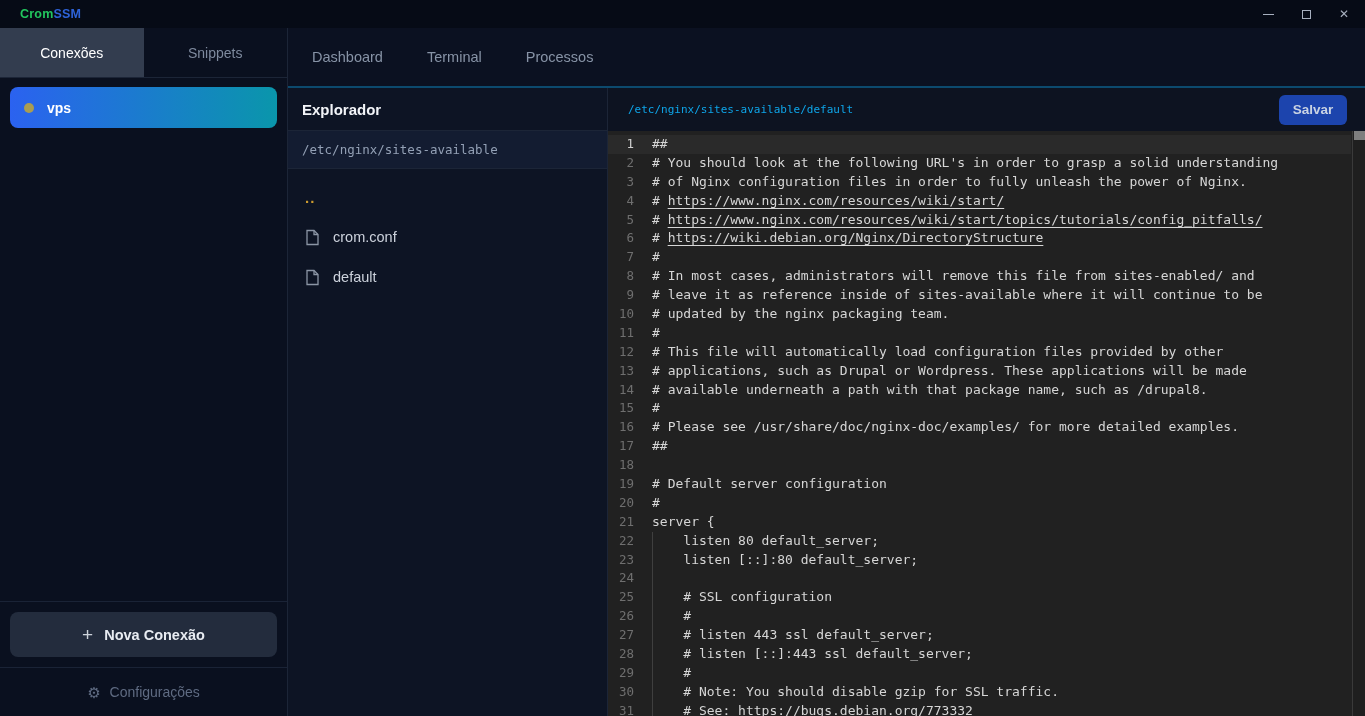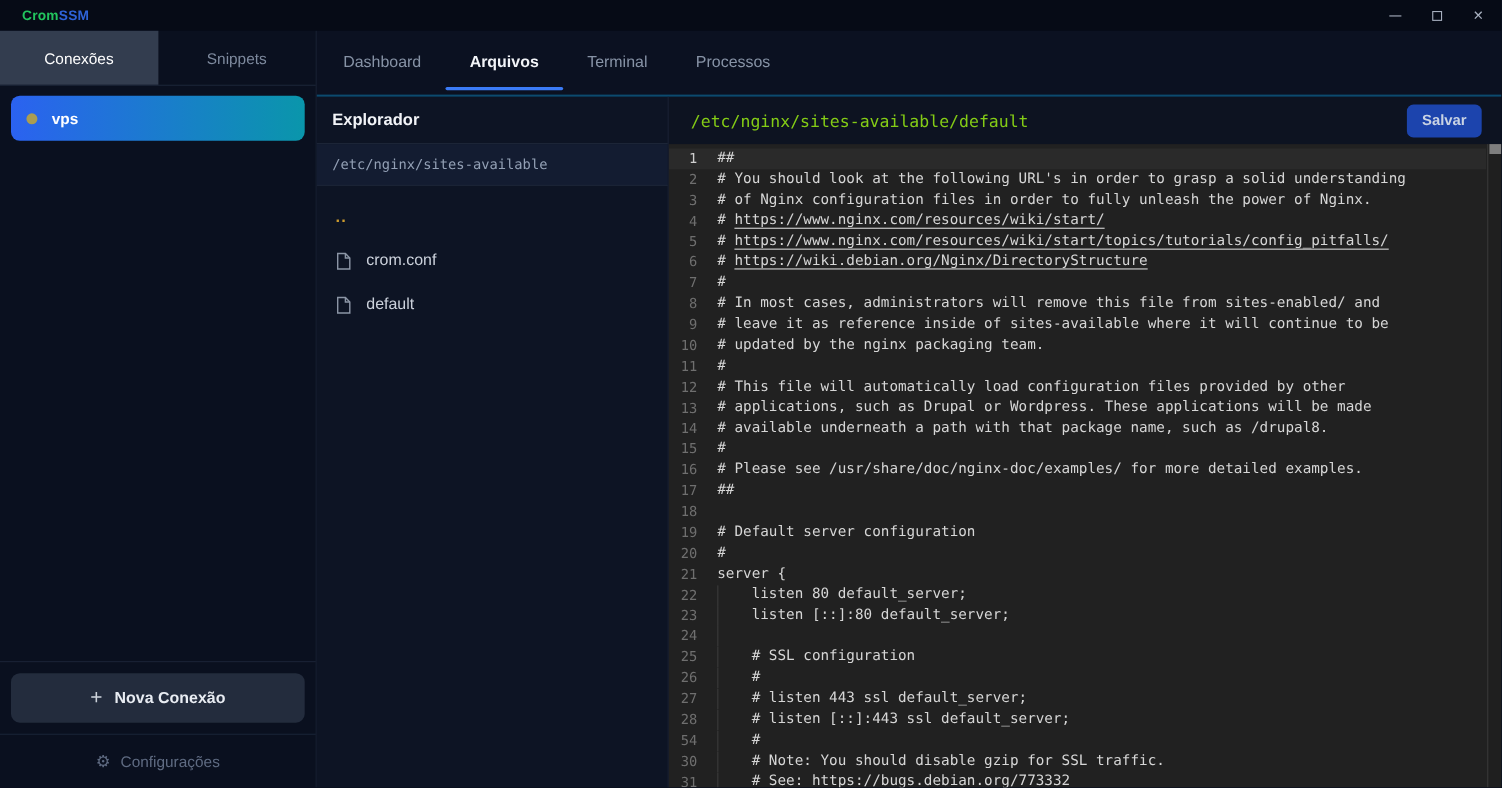--- a/index.html
+++ b/index.html
@@ -68,21 +68,21 @@
   .exp-list { padding:8px 0; overflow:hidden; }
   .exp-item { height:40px; display:flex; align-items:center; gap:13px; padding:0 17px;
               font-size:14.5px; color:#ccd2dc; cursor:pointer; }
   .exp-item.up { color:#cc9b2e; font-weight:700; letter-spacing:1px; font-size:15px; }
   .exp-item svg { flex:none; display:block; }
 
   
   .editor { flex:1; min-width:0; display:flex; flex-direction:column; background:#0d1321; }
   .ed-header { height:43px; flex:none; display:flex; align-items:center; justify-content:space-between;
                padding:0 18px 0 20px; }
-  .ed-path { color:#84cc16; font-family:"DejaVu Sans Mono", monospace; font-size:15px; }
+  .ed-path { color:#0ea5e9; font-family:"DejaVu Sans Mono", monospace; font-size:11px; }
   .save { width:68px; height:30px; flex:none; border:none; border-radius:6px; background:#1c44ad;
           color:#c9d3e3; font-family:inherit; font-weight:700; font-size:13.5px; cursor:pointer; }
   .ed-body { flex:1; position:relative; background:#212121; overflow:hidden; padding:4px 14px 0 0; min-height:0; }
   .cl { display:flex; height:18.9px; font-family:"DejaVu Sans Mono", monospace; font-size:13px;
         line-height:18.9px; color:#d6d6d6; white-space:pre; }
   .cl .ln { width:26px; flex:none; text-align:right; margin-right:18px; color:#6f6f6f;
             font-size:12.5px; cursor:default; }
   .cl.act { background:#2a2a2a; }
   .cl.act .ln { color:#cfcfcf; }
   .cl .code { position:relative; flex:1; min-width:0; overflow:hidden; cursor:text; }
@@ -133,21 +133,20 @@
       <div class="side-divider"></div>
       <div class="settings">
         <span class="gear">⚙</span>
         <span>Configurações</span>
       </div>
     </aside>
 
     <section class="main">
       <nav class="main-tabs">
           <div class="main-tab">Dashboard</div>
-          <div class="main-tab active">Arquivos</div>
           <div class="main-tab">Terminal</div>
           <div class="main-tab">Processos</div>
         </nav>
 
       <div class="content">
 
         <div class="explorer">
           <div class="exp-header">Explorador</div>
           <div class="exp-path">/etc/nginx/sites-available</div>
           <div class="exp-list">
@@ -203,21 +202,21 @@
                 <div class="cl"><span class="ln">19</span><span class="code"><span># Default server configuration</span></span></div>
                 <div class="cl"><span class="ln">20</span><span class="code"><span>#</span></span></div>
                 <div class="cl"><span class="ln">21</span><span class="code"><span>server {</span></span></div>
                 <div class="cl g"><span class="ln">22</span><span class="code"><span>    listen 80 default_server;</span></span></div>
                 <div class="cl g"><span class="ln">23</span><span class="code"><span>    listen [::]:80 default_server;</span></span></div>
                 <div class="cl g"><span class="ln">24</span><span class="code"><span></span></span></div>
                 <div class="cl g"><span class="ln">25</span><span class="code"><span>    # SSL configuration</span></span></div>
                 <div class="cl g"><span class="ln">26</span><span class="code"><span>    #</span></span></div>
                 <div class="cl g"><span class="ln">27</span><span class="code"><span>    # listen 443 ssl default_server;</span></span></div>
                 <div class="cl g"><span class="ln">28</span><span class="code"><span>    # listen [::]:443 ssl default_server;</span></span></div>
-                <div class="cl g"><span class="ln">54</span><span class="code"><span>    #</span></span></div>
+                <div class="cl g"><span class="ln">29</span><span class="code"><span>    #</span></span></div>
                 <div class="cl g"><span class="ln">30</span><span class="code"><span>    # Note: You should disable gzip for SSL traffic.</span></span></div>
                 <div class="cl g"><span class="ln">31</span><span class="code"><span>    # See: </span><span class="lnk">https://bugs.debian.org/773332</span></span></div>
               </div>
             <div class="scrollbar">
               <div class="scroll-thumb"></div>
             </div>
           </div>
         </div>
       </div>
     </section>

